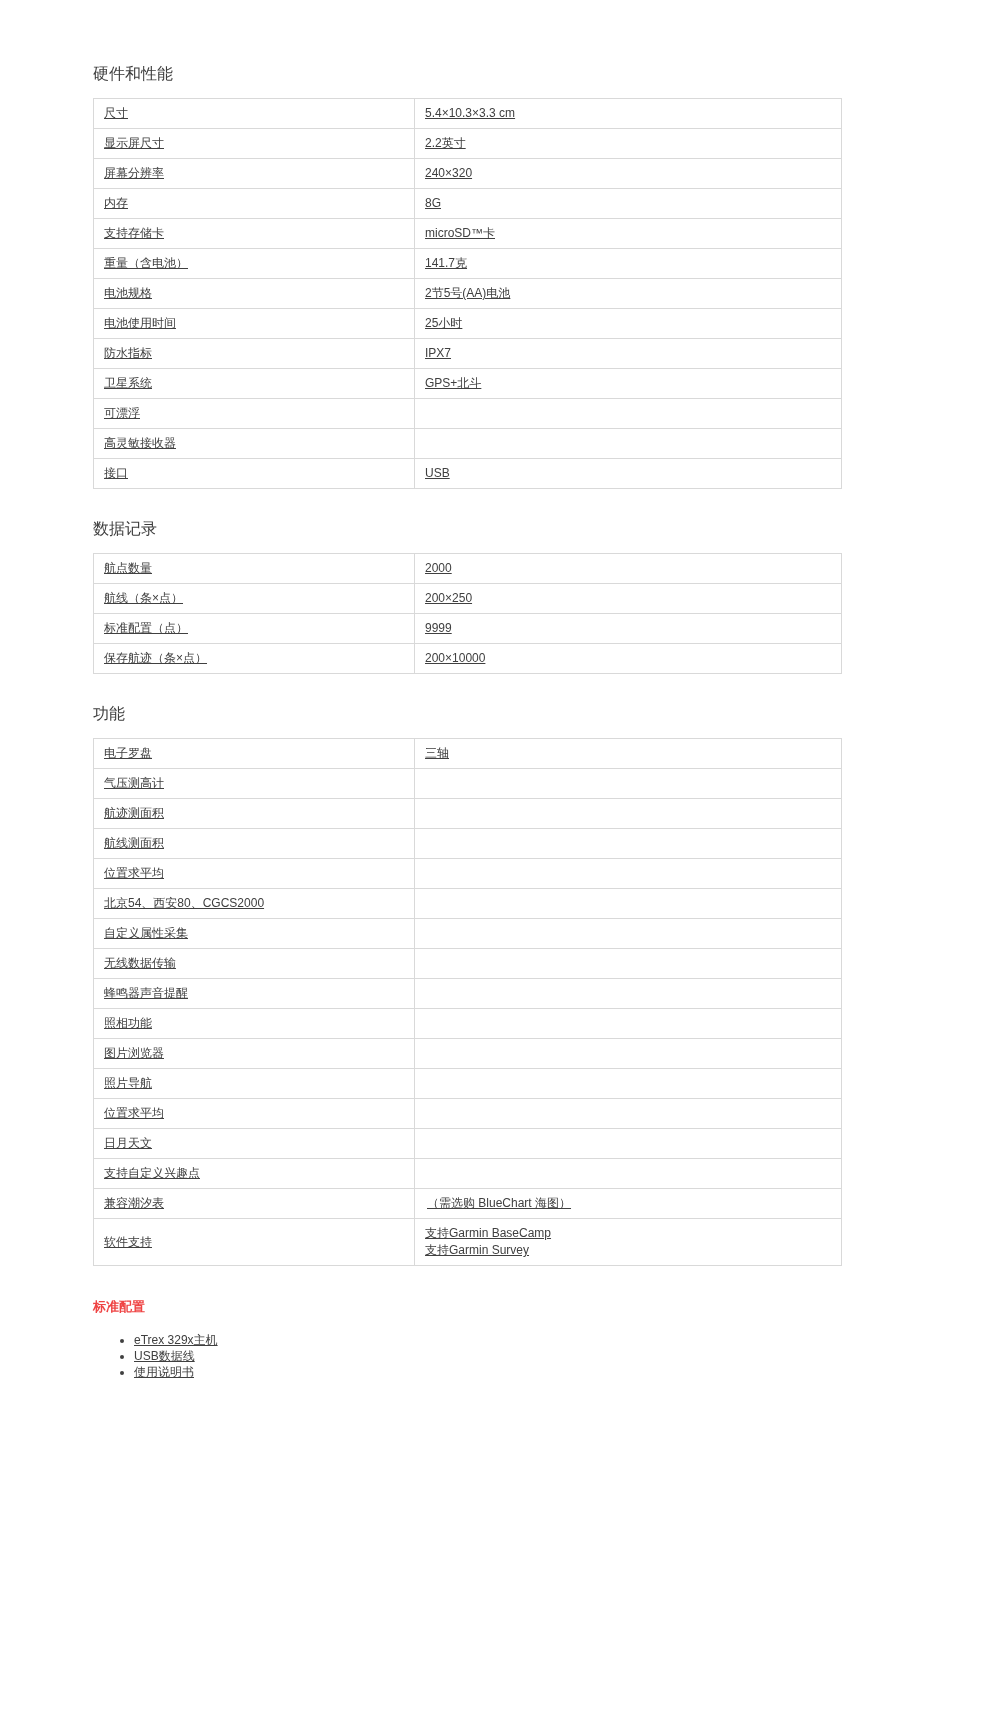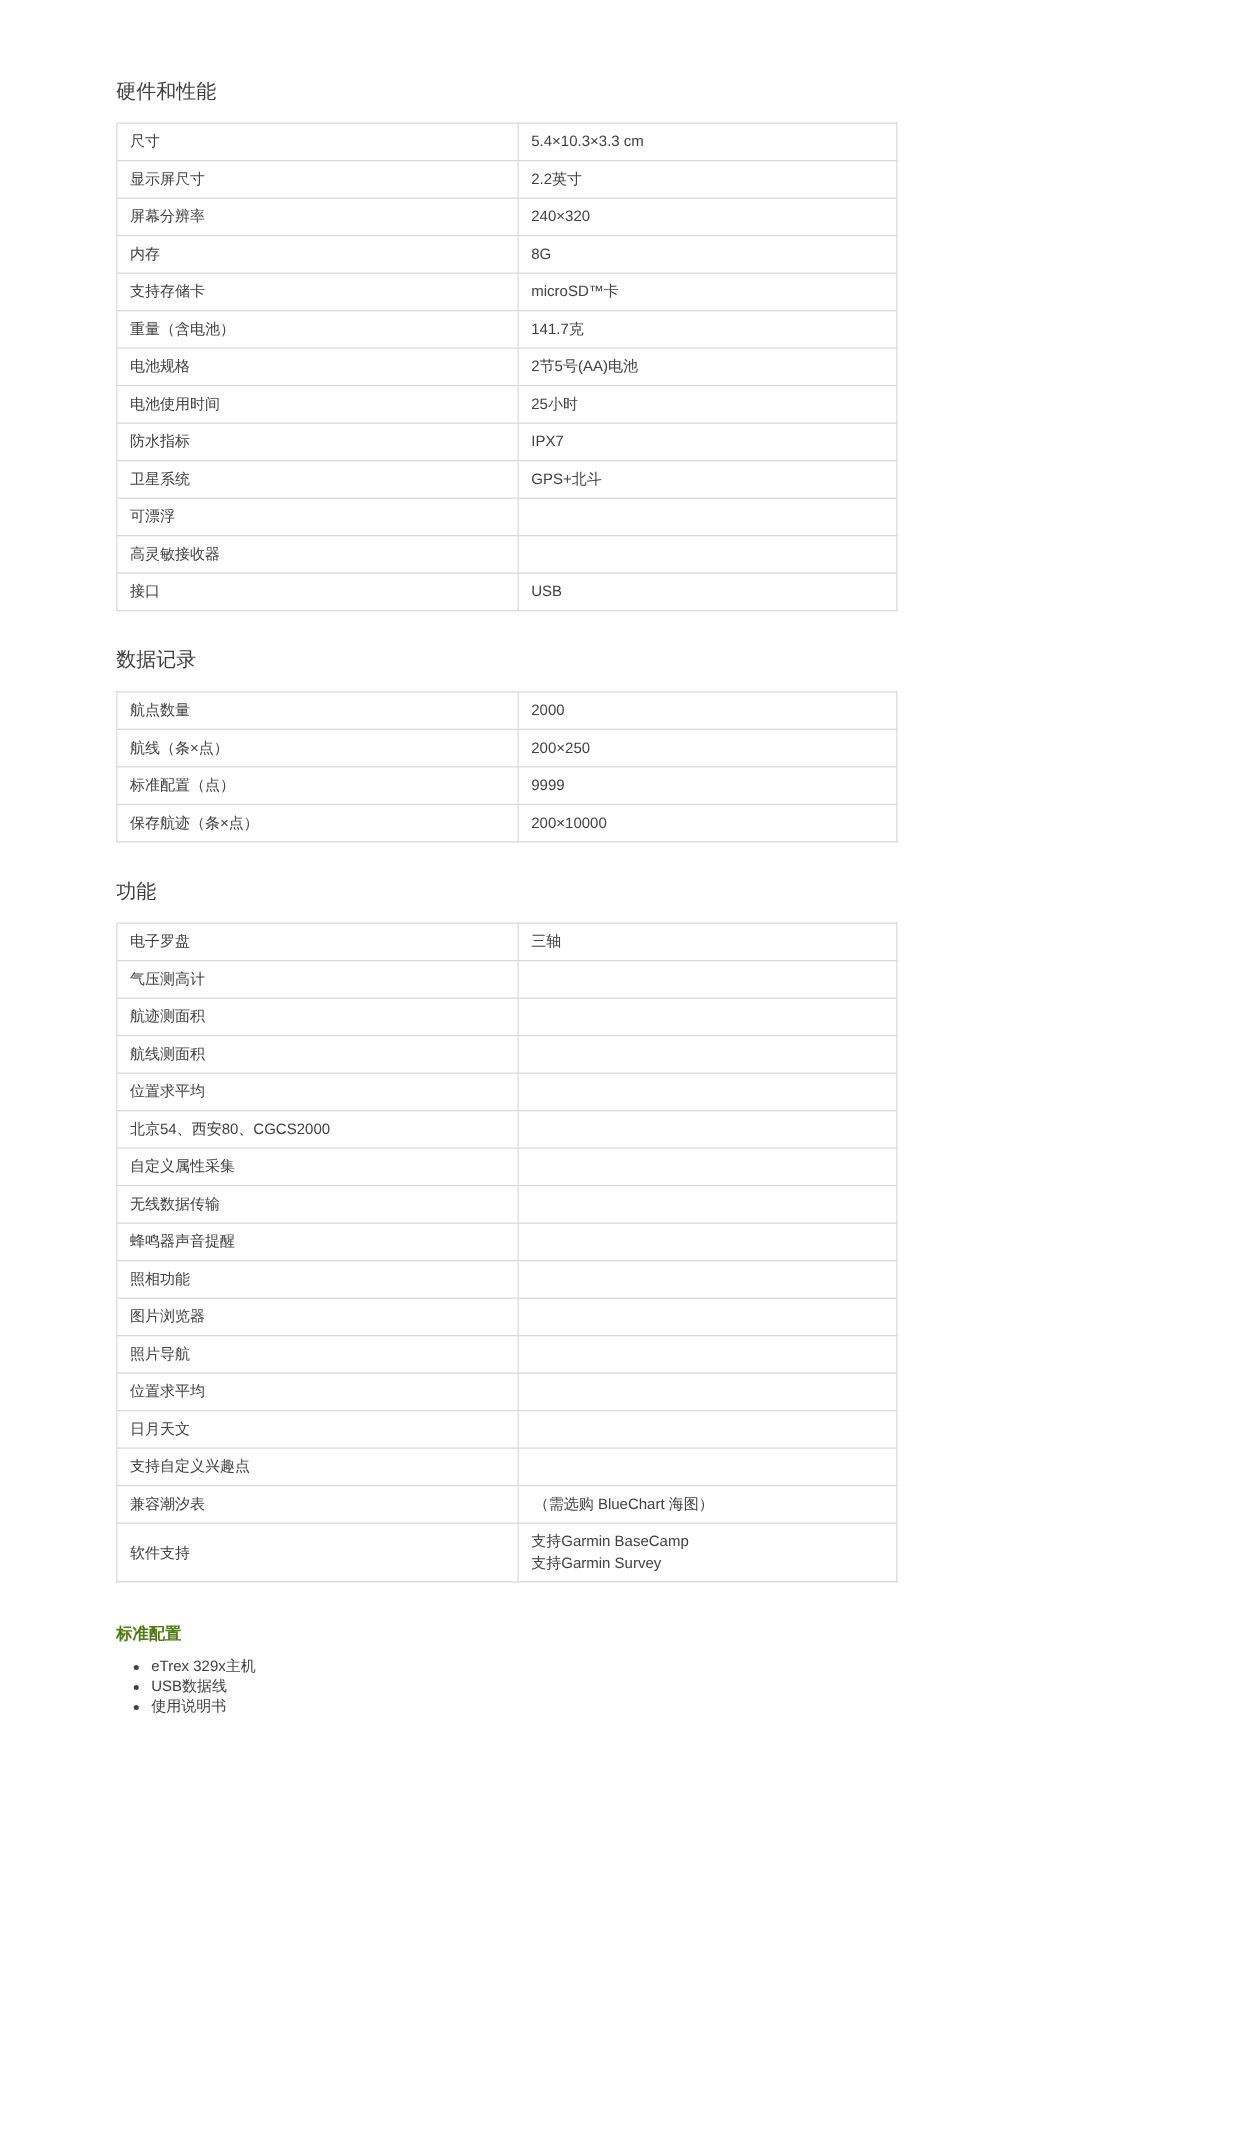--- a/index.html
+++ b/index.html
@@ -23,22 +23,23 @@
   .section-title {
     font-size: 16px;
     font-weight: 400;
     color: #3d3d3d;
     line-height: 19px;
     margin: 0 0 15px 0;
   }
   table.spec-table {
     border-collapse: collapse;
     table-layout: fixed;
-    width: 625px;
+    width: 749px;
     border: 1px solid #c9c9c9;
+    text-decoration: underline;
   }
   table.spec-table td {
     border: 1px solid #d9d9d9;
     font-size: 12px;
     color: #404040;
     line-height: 17px;
     padding: 6px 10px;
     vertical-align: middle;
     white-space: pre-line;
     word-break: break-all;
@@ -48,27 +49,28 @@
   }
   td.spec-value.indented {
     padding-left: 12px;
   }
   .std-config {
     margin-top: 32px;
   }
   .std-config-title {
     font-size: 13px;
     font-weight: 700;
-    color: #4d7c0f;
+    color: #ef4444;
     margin: 12px 0 9px 0;
   }
   .std-config-list {
-    margin: 3px;
+    margin: 16px;
     padding-left: 25px;
     list-style: disc;
+    text-decoration: underline;
   }
   .std-config-list li {
     font-size: 12px;
     line-height: 16px;
     color: #404040;
     padding: 0;
   }
 </style>
 </head>
 <body>

